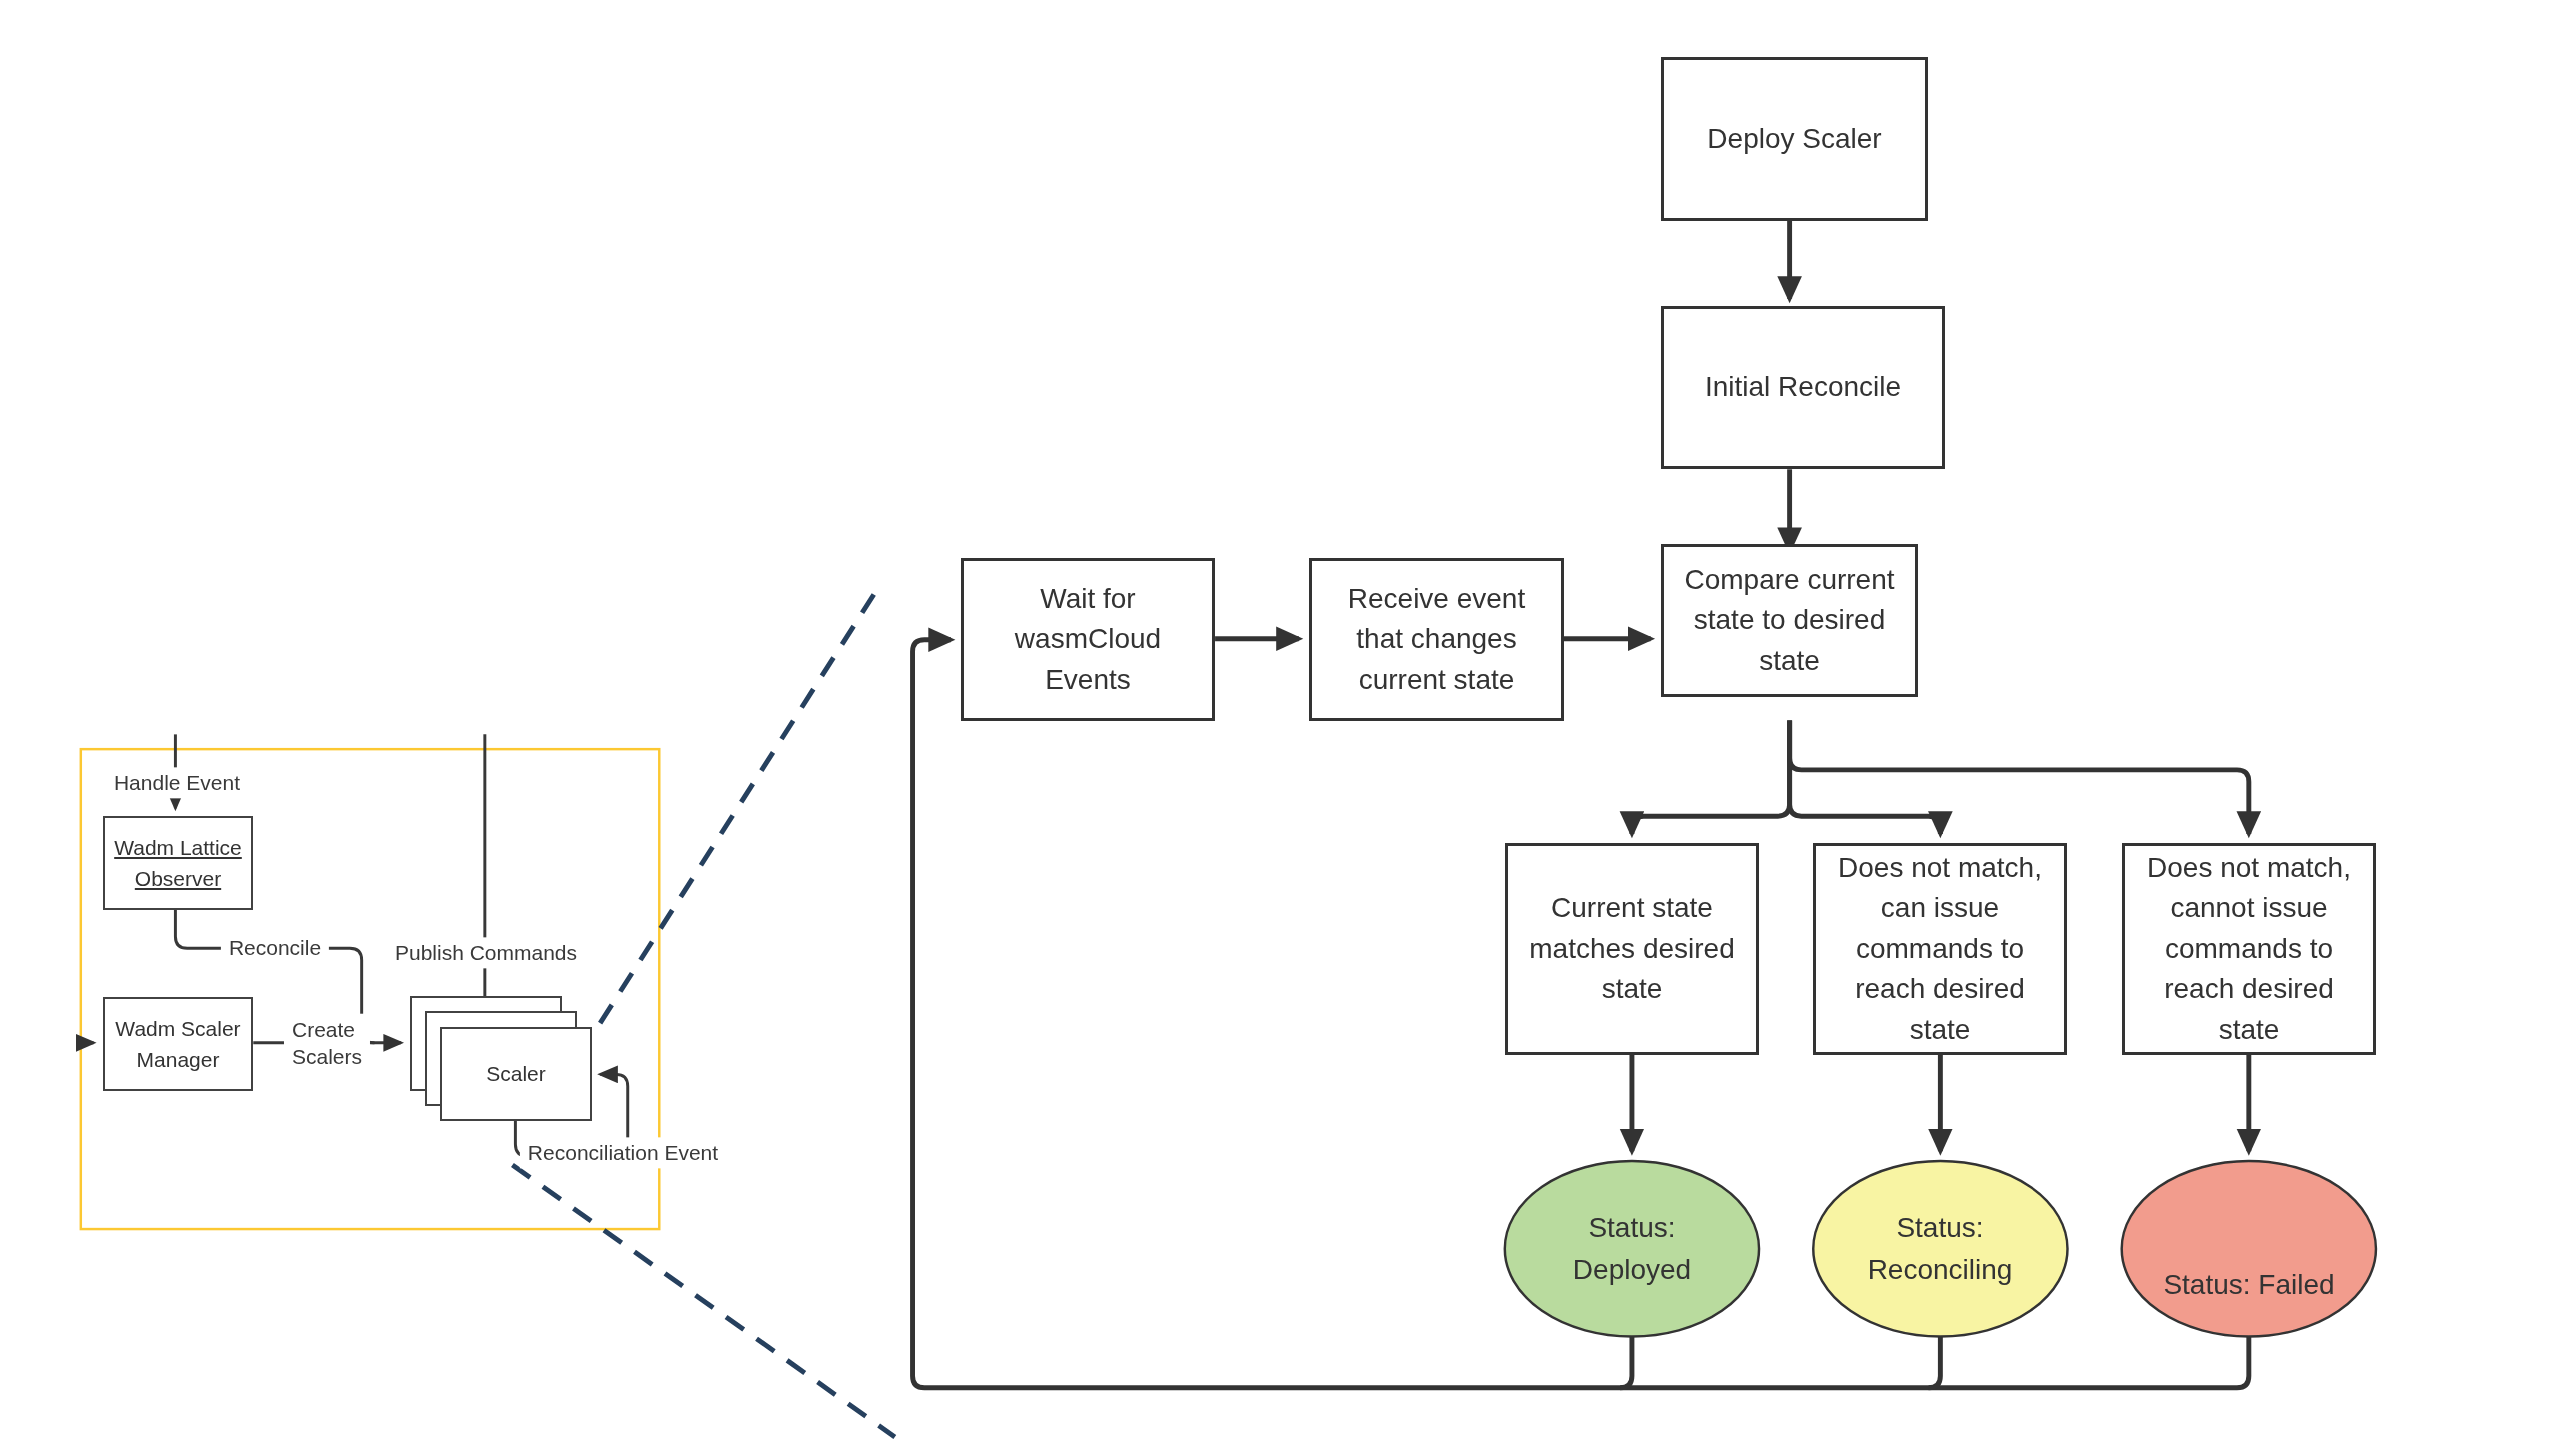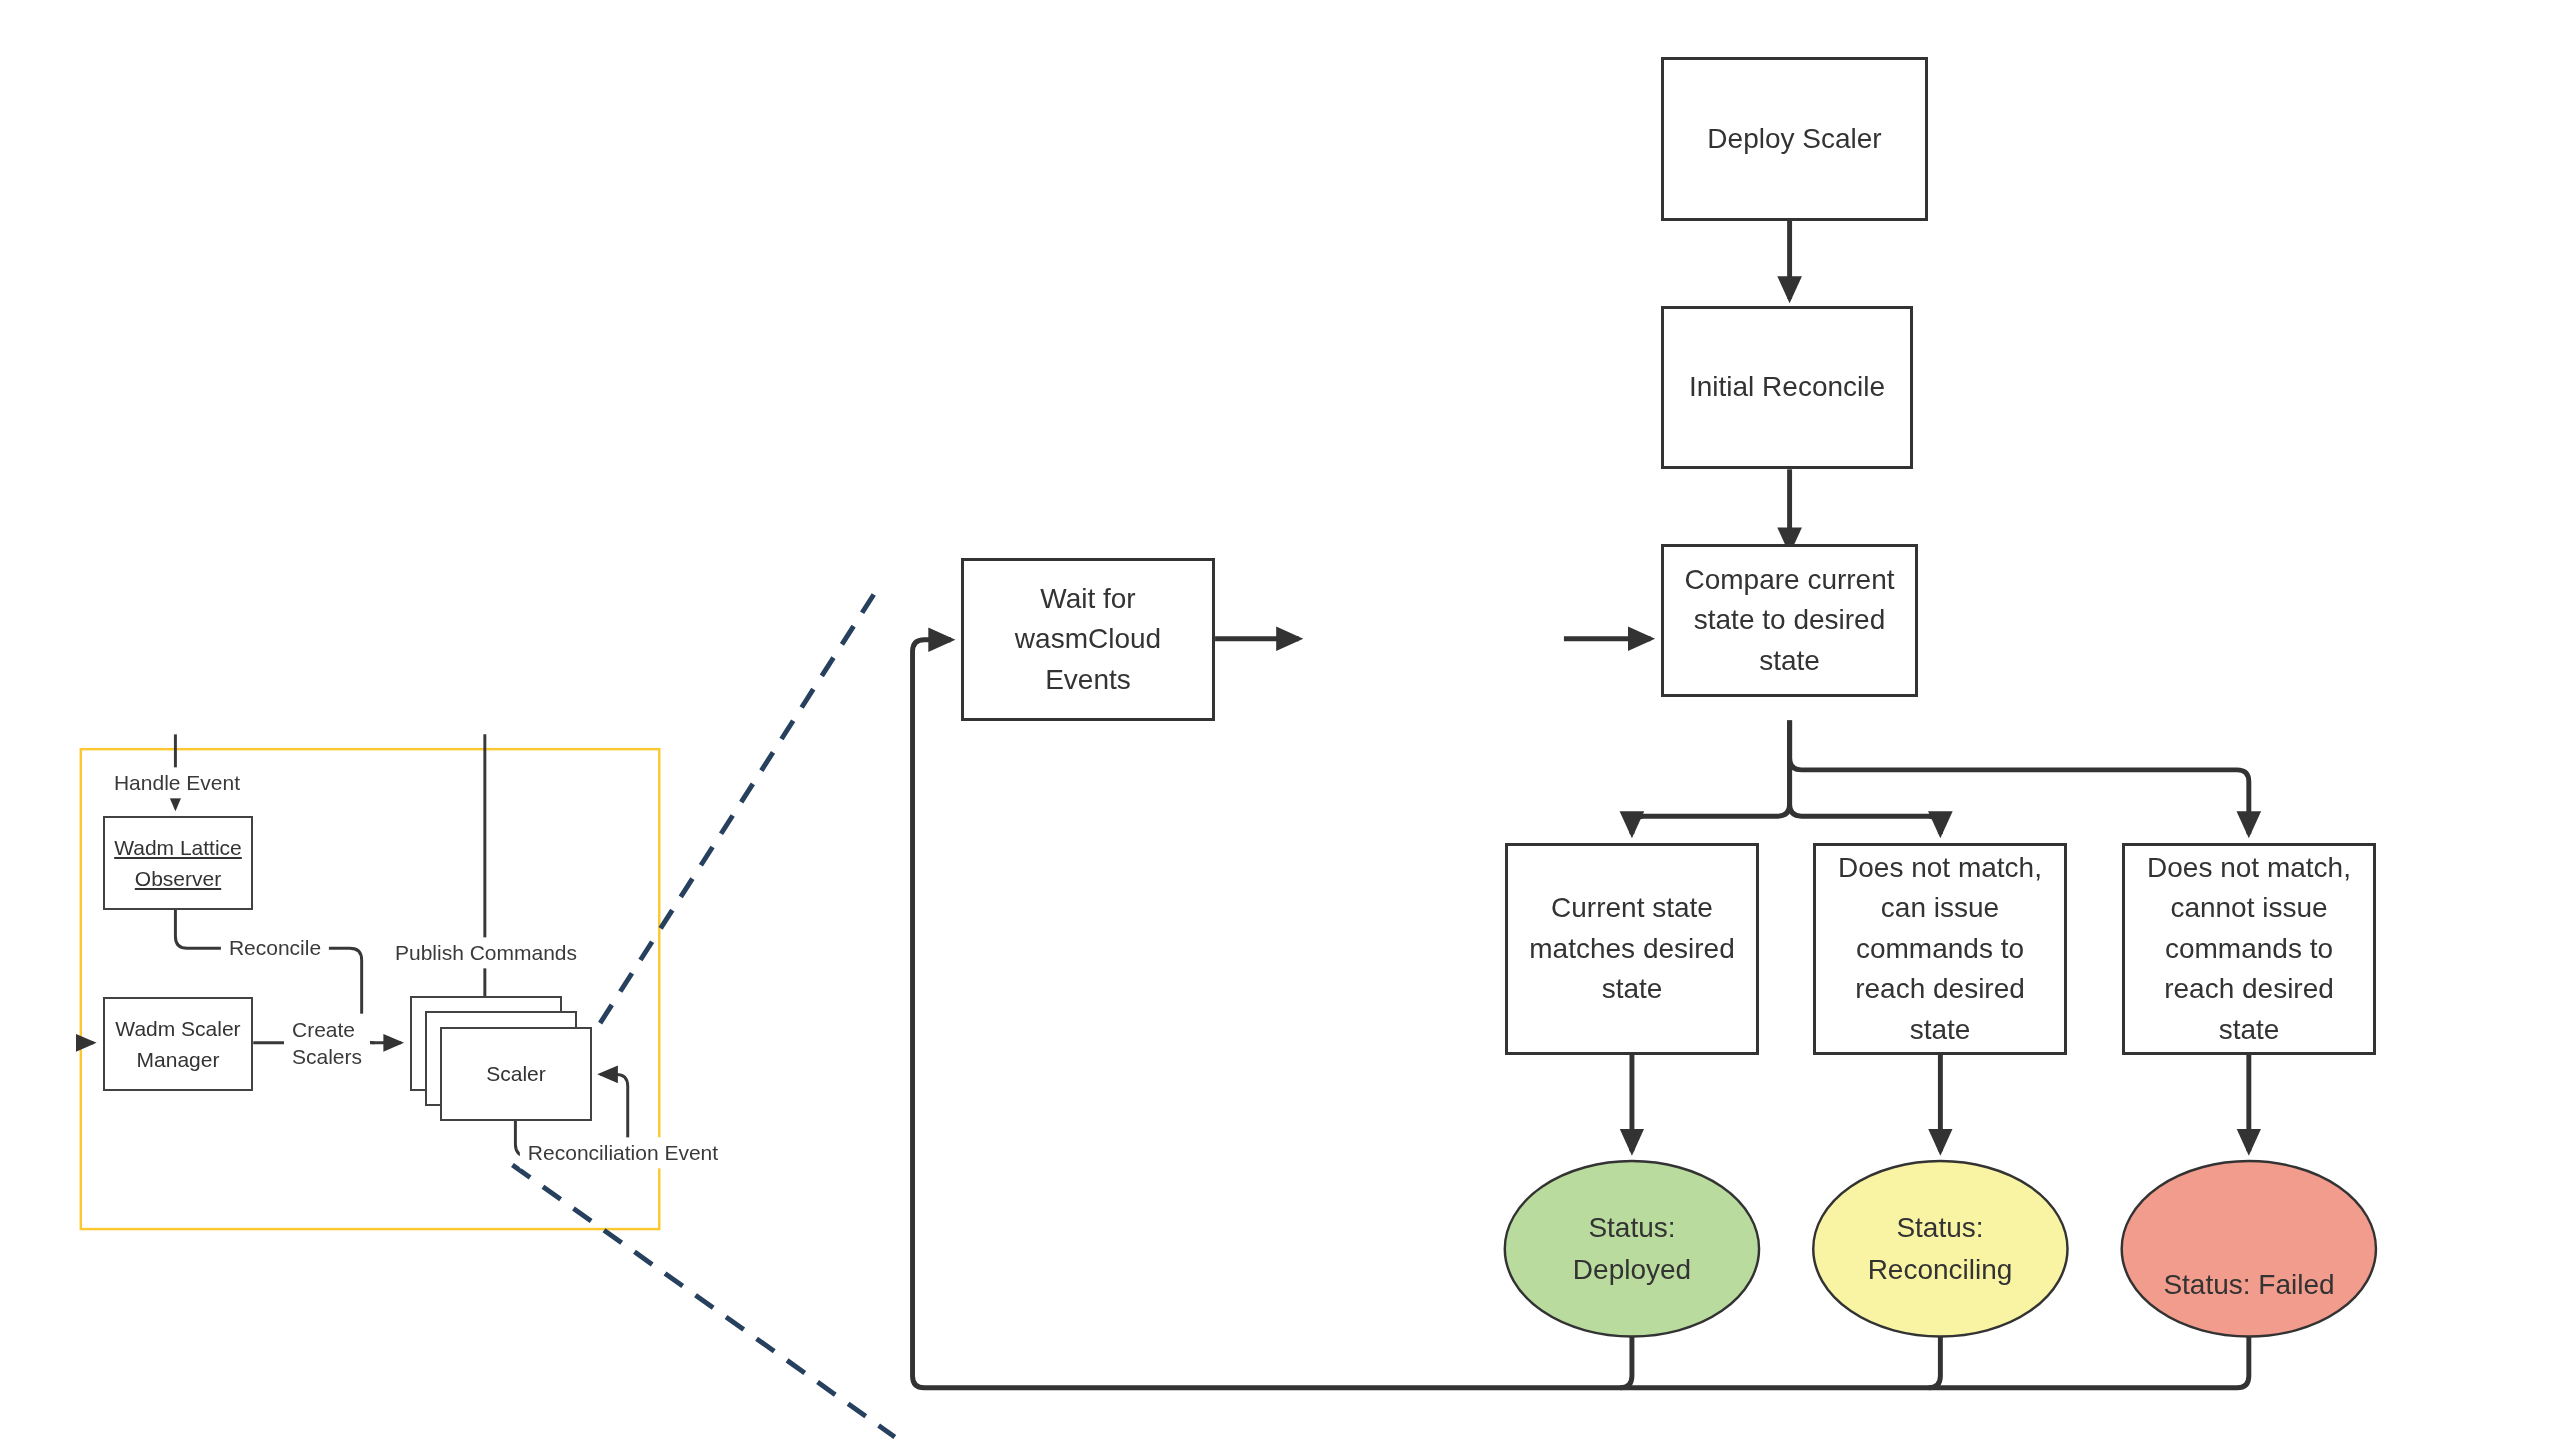--- a/index.html
+++ b/index.html
@@ -65,27 +65,30 @@
     <path class="conn" d="M2282,1355 V1396 Q2282,1408 2270,1408 H938 Q926,1408 926,1396 V661 Q926,649 938,649 L965,649" marker-end="url(#aL)"></path>
     <path class="conn" d="M1656,1355 V1396 Q1656,1408 1644,1408"></path>
     <path class="conn" d="M1969,1355 V1396 Q1969,1408 1957,1408"></path>
 
     <ellipse cx="1656" cy="1267" rx="129" ry="89" stroke-width="2.5" stroke="#333333" fill="#b9db9e"></ellipse>
     <ellipse cx="1969" cy="1267" rx="129" ry="89" stroke-width="2.5" stroke="#333333" fill="#f8f4a3"></ellipse>
     <ellipse cx="2282" cy="1267" rx="129" ry="89" stroke-width="2.5" stroke="#333333" fill="#f29c8d"></ellipse>
   </svg>
 
   <div class="node" style="left:1661px;top:57px;width:267px;height:164px;">Deploy Scaler</div>
-  <div class="node" style="left:1661px;top:306px;width:252px;height:163px;">Initial Reconcile</div>
+  <div class="node" style="left:1661px;top:306px;width:284px;height:163px;">Initial Reconcile</div>
   <div class="node" style="left:1661px;top:544px;width:257px;height:153px;">Compare current
 state to desired
 state</div>
   <div class="node" style="left:961px;top:558px;width:254px;height:163px;">Wait for
 wasmCloud
 Events</div>
+  <div class="node" style="left:1309px;top:558px;width:255px;height:163px;">Receive event
+that changes
+current state</div>
   <div class="node" style="left:1505px;top:843px;width:254px;height:212px;">Current state
 matches desired
 state</div>
   <div class="node" style="left:1813px;top:843px;width:254px;height:212px;">Does not match,
 can issue
 commands to
 reach desired
 state</div>
   <div class="node" style="left:2122px;top:843px;width:254px;height:212px;">Does not match,
 cannot issue

